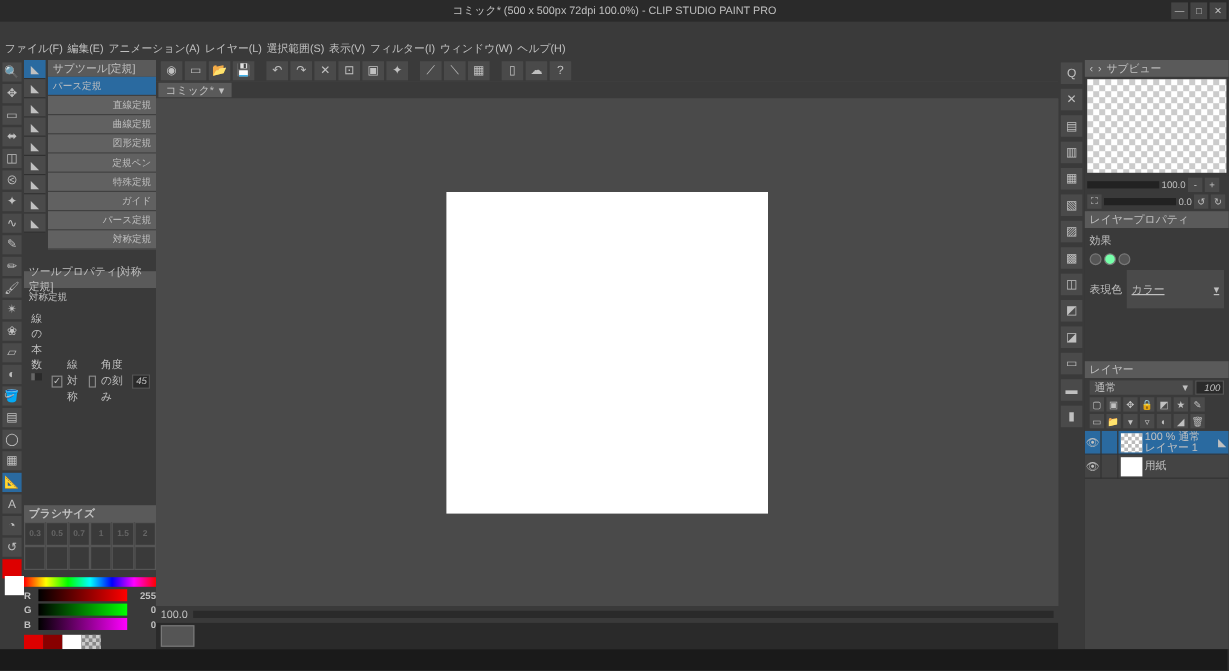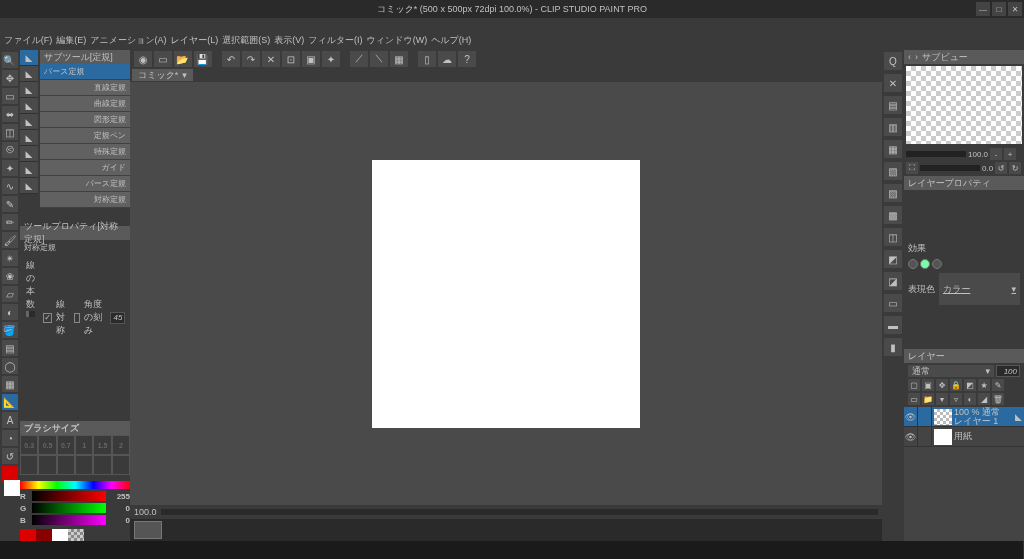--- a/index.html
+++ b/index.html
@@ -55,21 +55,21 @@
 .rightstrip .rb { width:18px; height:18px; background:#4a4a4a; display:flex; align-items:center; justify-content:center; font-size:10px;}
 .rightpanel { width: 120px; background: #3a3a3a; display:flex; flex-direction:column;}
 .navigator { height: 96px; background: #3a3a3a; display:flex; flex-direction:column;}
 .nav-hdr { height:14px; background:#5a5a5a; display:flex; align-items:center; padding:0 4px; font-size:8px; gap:4px;}
 .nav-hdr .arrow { font-size:9px;}
 .nav-body { flex:1; background: repeating-conic-gradient(#ccc 0 25%, #fff 0 50%) 0 0/10px 10px; margin:2px;}
 .nav-ctrl { height:30px; display:flex; flex-wrap:wrap; align-items:center; padding:2px; gap:2px; background:#3a3a3a;}
 .nav-ctrl .nslider { width:60px; height:6px; background:#222;}
 .nav-ctrl .nval{ font-size:8px;}
 .nav-ctrl .ib{ width:12px; height:12px; background:#4a4a4a; font-size:8px; display:flex; align-items:center; justify-content:center;}
-.layerprop { display:flex; flex-direction:column;gap:48px;}
+.layerprop { display:flex; flex-direction:column;}
 .lp-body { padding:4px; display:flex; flex-direction:column; gap:4px; font-size:8px;}
 .lp-row { display:flex; align-items:center; gap:4px;}
 .lp-dots { display:flex; gap:2px;}
 .lp-dots .d{ width:10px; height:10px; border-radius:50%; background:#555; border:1px solid #777;}
 .lp-dots .d.on{ background:#7fa;}
 .dropdown { flex:1; height:12px; background:#4a4a4a; display:flex; align-items:center; padding:16px 4px; font-size:8px; justify-content:space-between;text-decoration:underline;}
 .layerpanel { flex:1; display:flex; flex-direction:column; margin-top:40px;}
 .layer-ctrl { padding:2px 4px; display:flex; flex-direction:column; gap:2px;}
 .layer-ctrl .row{ display:flex; align-items:center; gap:2px;}
 .layer-ctrl .dd{ flex:1; height:12px; background:#4a4a4a; font-size:8px; display:flex; align-items:center; padding:0 4px; justify-content:space-between;}

